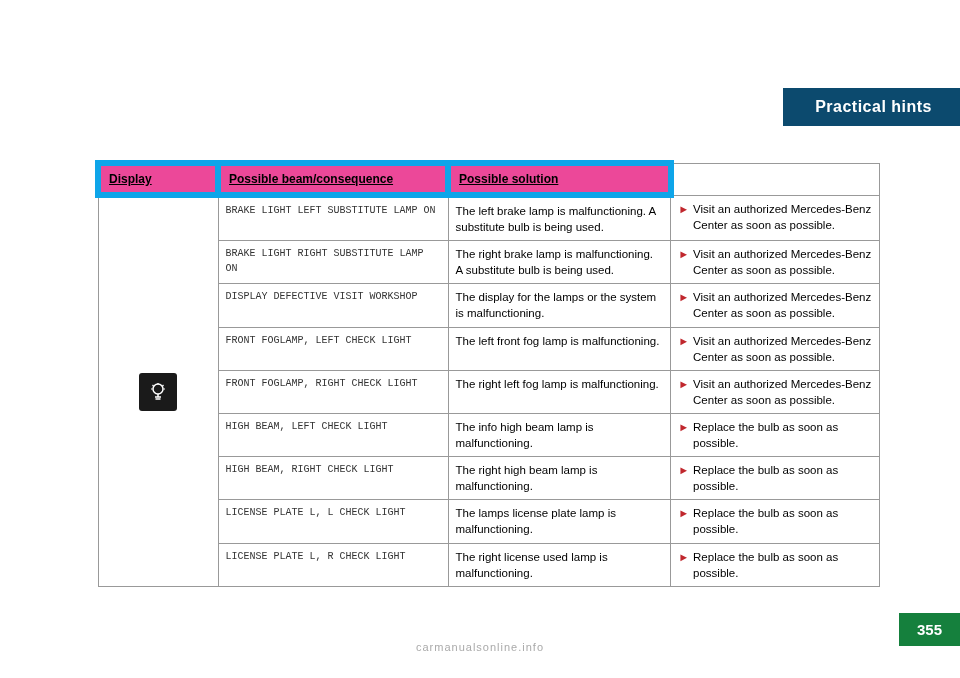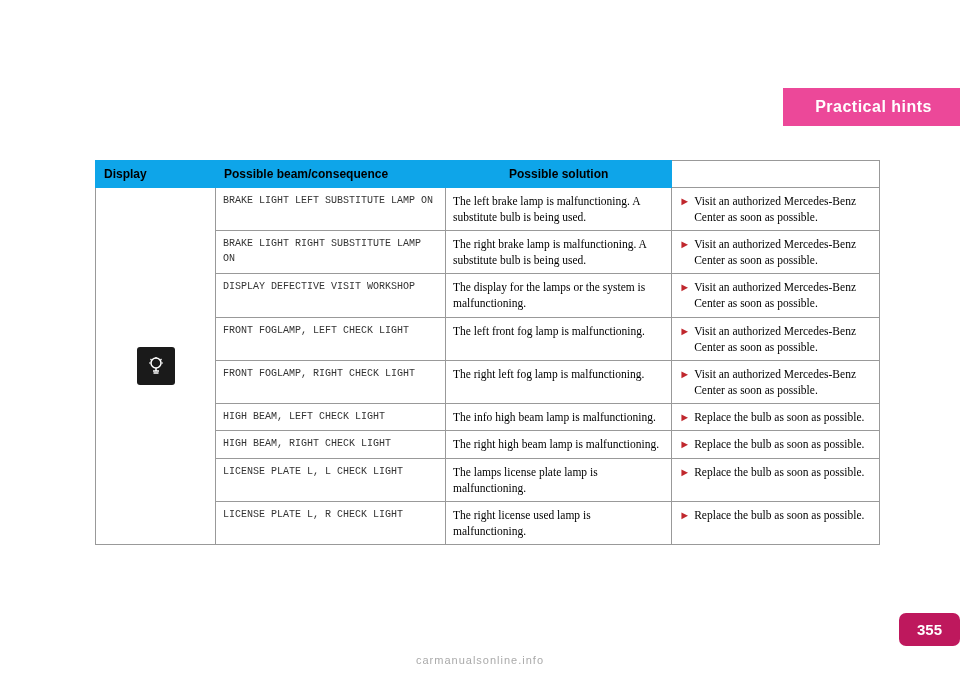--- a/index.html
+++ b/index.html
@@ -12,45 +12,44 @@
       font-size: 13px;
       overflow: hidden;
       position: relative;
     }
 
     
     .header-tab {
       position: absolute;
       top: 88px;
       right: 0;
-      background: #ec4899;
+      background: #0c4a6e;
       color: #ffffff;
       padding: 10px 28px 10px 32px;
       font-size: 16px;
       font-weight: bold;
       letter-spacing: 0.5px;
     }
 
     
     .page-number {
       position: absolute;
       bottom: 32px;
       right: 0;
-      background: #be185d;
+      background: #15803d;
       color: #ffffff;
       padding: 8px 18px;
       font-size: 15px;
       font-weight: bold;
-      border-radius: 7px;
     }
 
     
     .watermark {
       position: absolute;
-      bottom: 12px;
+      bottom: 25px;
       left: 50%;
       transform: translateX(-50%);
       font-size: 11px;
       color: #aaaaaa;
       letter-spacing: 1px;
     }
 
     
     .table-container {
       position: absolute;
@@ -60,47 +59,46 @@
     }
 
     table {
       width: 100%;
       border-collapse: collapse;
       border: 1px solid #999;
       font-size: 11.5px;
     }
 
     table thead tr th {
-      background: #0ea5e9;
-      border: 1px solid #0ea5e9;
+      background: #ec4899;
+      border: 6px solid #0ea5e9;
       padding: 6px 8px;
       text-align: left;
       font-weight: bold;
       font-size: 12px;
+      text-decoration: underline;
     }
 
     table tbody tr td {
       border: 1px solid #999;
       padding: 5px 7px;
       vertical-align: top;
       line-height: 1.4;
-      font-family: Liberation Serif, serif;
     }
 
     .col-display {
       width: 120px;
     }
 
     .col-cause {
       width: 230px;
     }
 
     .col-solution {
       width: auto;
-      text-align: center;
     }
   </style>
 </head>
 <body>
 
 <div class="header-tab">Practical hints</div>
 
 <div class="page-number">355</div>
 
 <div class="watermark">carmanualsonline.info</div>

